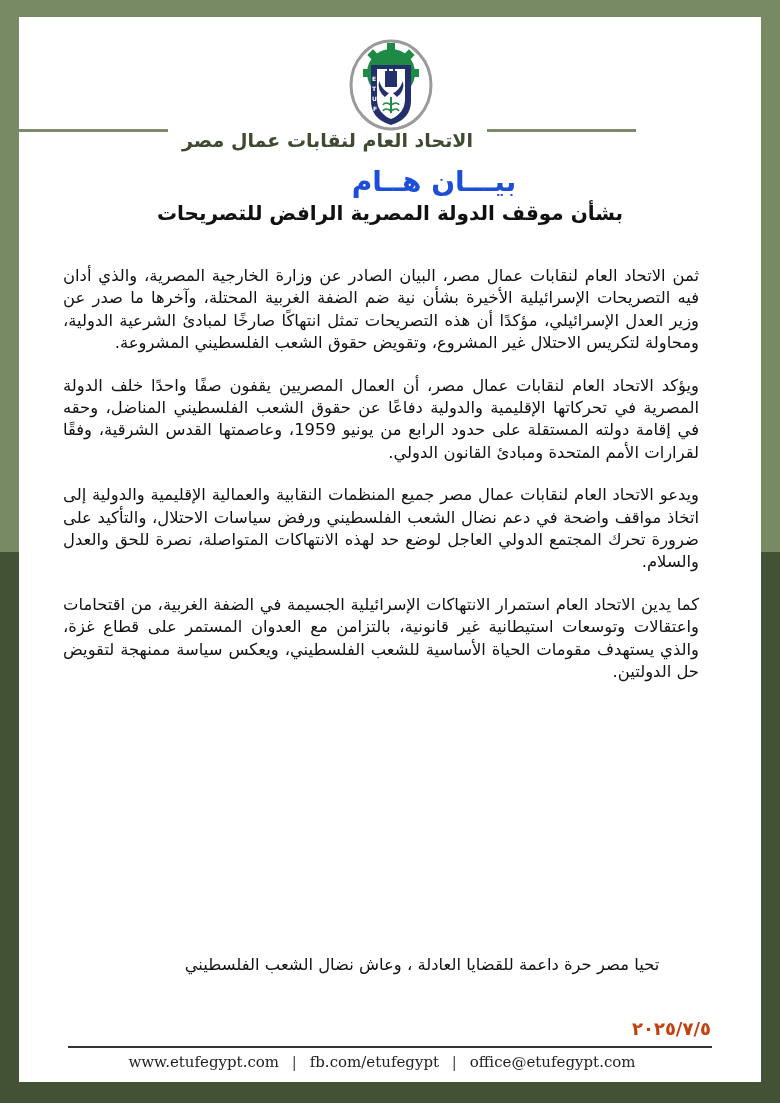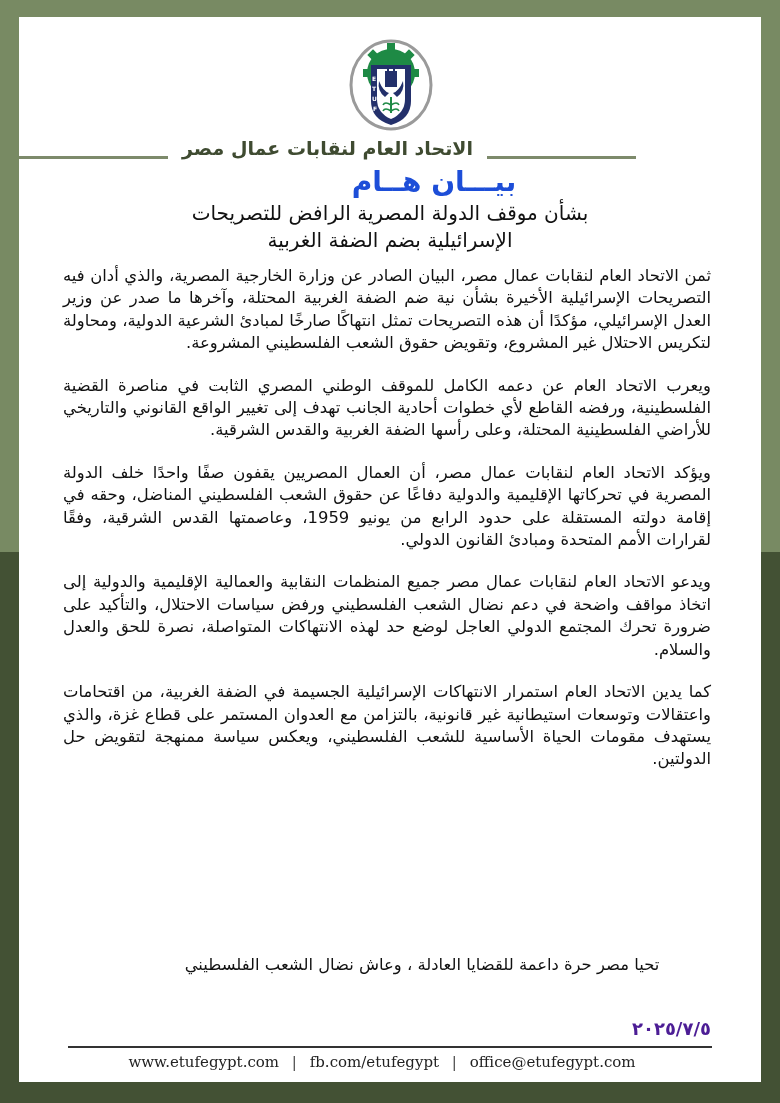--- a/index.html
+++ b/index.html
@@ -10,48 +10,48 @@
     }
     .page {
       position: absolute; left: 19px; top: 17px; width: 742px; height: 1065px;
       background: #ffffff;
     }
     .logo {
       position: absolute; left: 324px; top: 18px; width: 96px; height: 96px;
     }
     .org-row {
       position: absolute; left: 0; top: 112px; width: 617px; height: 30px;
-      display: flex; align-items: flex-end; justify-content: center;
+      display: flex; align-items: flex-start; justify-content: center;
     }
     .org-line { height: 3px; background: #7d8a6b; width: 184px; }
     .org-line.l { margin-right: 14px; }
     .org-line.r { margin-left: 14px; }
     .org-name {
       font-weight: bold; font-size: 19px; color: #3f4b31; direction: rtl; white-space: nowrap;
     }
     .title {
       position: absolute; left: 0; width: 742px; top: 148px; text-align: center;
       color: #1d4ed8; font-weight: bold; font-size: 28px; direction: rtl; line-height: 34px; margin-left: 44px;
     }
     .subtitle {
       position: absolute; left: 0; width: 742px; top: 183px; text-align: center;
-      color: #111; font-weight: normal; font-size: 20px; direction: rtl; line-height: 27px;
+      color: #111; font-weight: bold; font-size: 20px; direction: rtl; line-height: 27px;
     }
     .body {
       position: absolute; left: 44px; top: 248px; width: 648px;
       direction: rtl; text-align: justify; color: #111; font-size: 16.4px; line-height: 22.4px;
     }
-    .body p { margin: 0 0 20px 0; text-align-last: right; }
+    .body p { margin: 0 12px 20px 0; text-align-last: right; }
     .closing {
       position: absolute; left: 0; width: 742px; top: 938px; text-align: center;
       direction: rtl; font-size: 16.4px; color: #111; padding-left: 32px;
     }
     .date {
       position: absolute; right: 50px; top: 1001px; direction: rtl;
-      font-weight: bold; font-size: 18px; color: #4c1d95; letter-spacing: 1px;
+      font-weight: bold; font-size: 18px; color: #c2410c; letter-spacing: 1px;
     }
     .divider {
       position: absolute; left: 49px; top: 1029px; width: 644px; height: 2px; background: #333;
     }
     .footer {
       position: absolute; left: 0; width: 726px; top: 1036px; text-align: center;
       font-family: "DejaVu Serif", serif; font-size: 15px; color: #222;
     }
     .footer .sep { margin: 0 8px; color: #444; }
   </style>
@@ -90,26 +90,24 @@
   <div class="org-row">
     <div class="org-line l"></div>
     <div class="org-name">الاتحاد العام لنقابات عمال مصر</div>
     <div class="org-line r"></div>
   </div>
 
   <div class="title">بيـــان هــام</div>
 
   <div class="subtitle">
     <div>بشأن موقف الدولة المصرية الرافض للتصريحات</div>
-    <div>الإسرائيلية بضم الضفة الغربية</div>
   </div>
 
   <div class="body">
     <p>ثمن الاتحاد العام لنقابات عمال مصر، البيان الصادر عن وزارة الخارجية المصرية، والذي أدان فيه التصريحات الإسرائيلية الأخيرة بشأن نية ضم الضفة الغربية المحتلة، وآخرها ما صدر عن وزير العدل الإسرائيلي، مؤكدًا أن هذه التصريحات تمثل انتهاكًا صارخًا لمبادئ الشرعية الدولية، ومحاولة لتكريس الاحتلال غير المشروع، وتقويض حقوق الشعب الفلسطيني المشروعة.</p>
-    <p>ويعرب الاتحاد العام عن دعمه الكامل للموقف الوطني المصري الثابت في مناصرة القضية الفلسطينية، ورفضه القاطع لأي خطوات أحادية الجانب تهدف إلى تغيير الواقع القانوني والتاريخي للأراضي الفلسطينية المحتلة، وعلى رأسها الضفة الغربية والقدس الشرقية.</p>
     <p>ويؤكد الاتحاد العام لنقابات عمال مصر، أن العمال المصريين يقفون صفًا واحدًا خلف الدولة المصرية في تحركاتها الإقليمية والدولية دفاعًا عن حقوق الشعب الفلسطيني المناضل، وحقه في إقامة دولته المستقلة على حدود الرابع من يونيو 1959، وعاصمتها القدس الشرقية، وفقًا لقرارات الأمم المتحدة ومبادئ القانون الدولي.</p>
     <p>ويدعو الاتحاد العام لنقابات عمال مصر جميع المنظمات النقابية والعمالية الإقليمية والدولية إلى اتخاذ مواقف واضحة في دعم نضال الشعب الفلسطيني ورفض سياسات الاحتلال، والتأكيد على ضرورة تحرك المجتمع الدولي العاجل لوضع حد لهذه الانتهاكات المتواصلة، نصرة للحق والعدل والسلام.</p>
     <p>كما يدين الاتحاد العام استمرار الانتهاكات الإسرائيلية الجسيمة في الضفة الغربية، من اقتحامات واعتقالات وتوسعات استيطانية غير قانونية، بالتزامن مع العدوان المستمر على قطاع غزة، والذي يستهدف مقومات الحياة الأساسية للشعب الفلسطيني، ويعكس سياسة ممنهجة لتقويض حل الدولتين.</p>
   </div>
 
   <div class="closing">تحيا مصر حرة داعمة للقضايا العادلة ، وعاش نضال الشعب الفلسطيني</div>
 
   <div class="date">٢٠٢٥/٧/٥</div>
 
   <div class="divider"></div>

